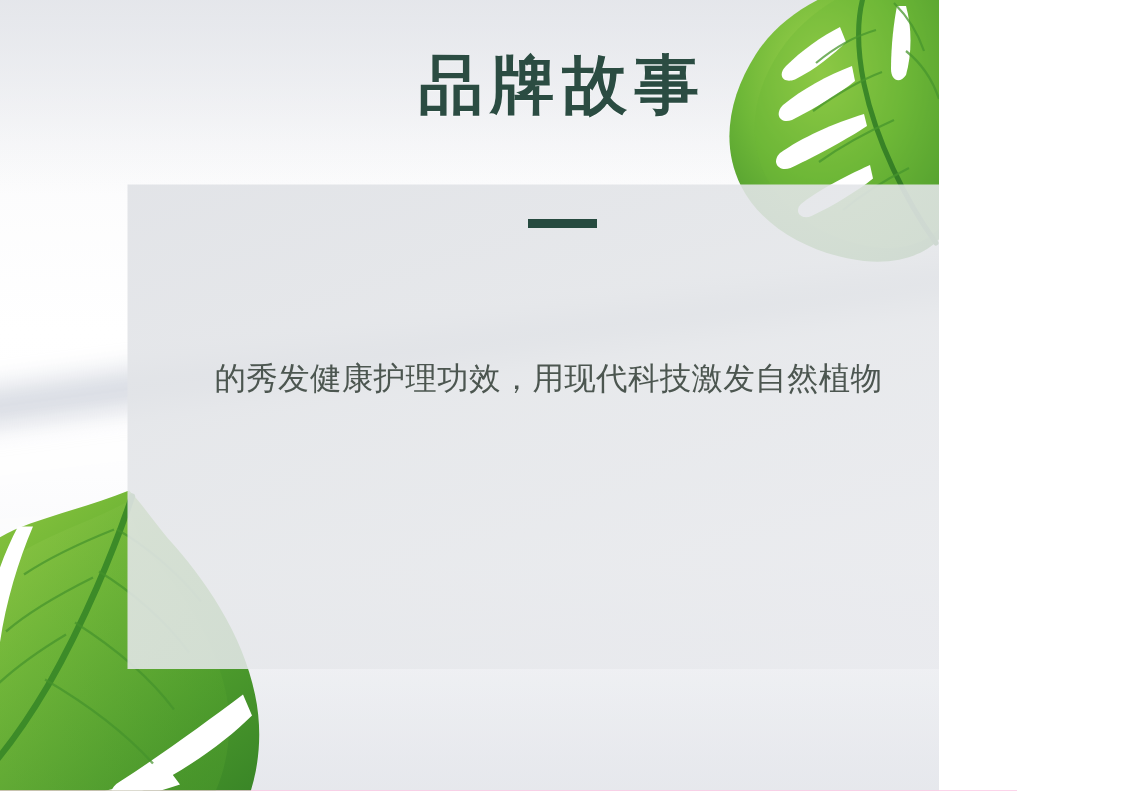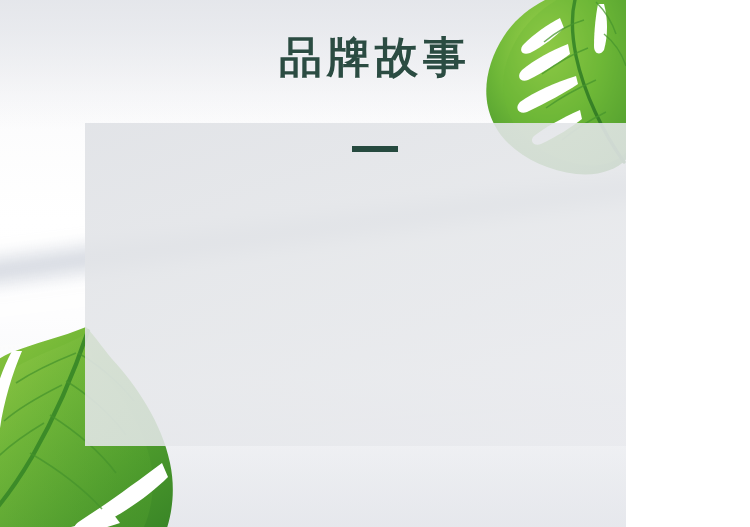--- a/index.html
+++ b/index.html
@@ -249,19 +249,20 @@
   <div class="panel"></div>
 
   <h1 class="title">品牌故事</h1>
 
   <div class="divider-wrap">
     <div class="divider"></div>
   </div>
 
   <div class="body-text">
     <p>
+      <span class="body-line">的秀发健康护理功效，用现代科技激发自然植物</span>
       
       
       
     </p>
   </div>
 
 </div>
 
 </body></html>

